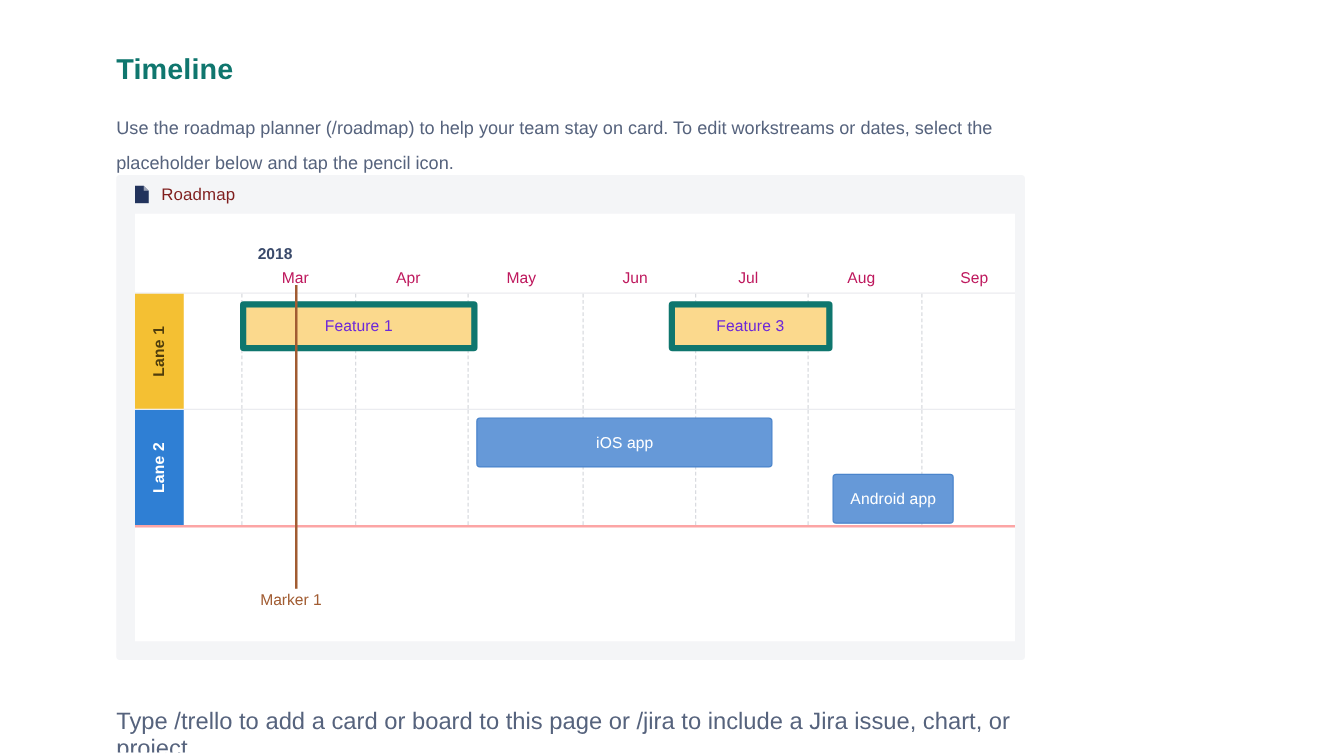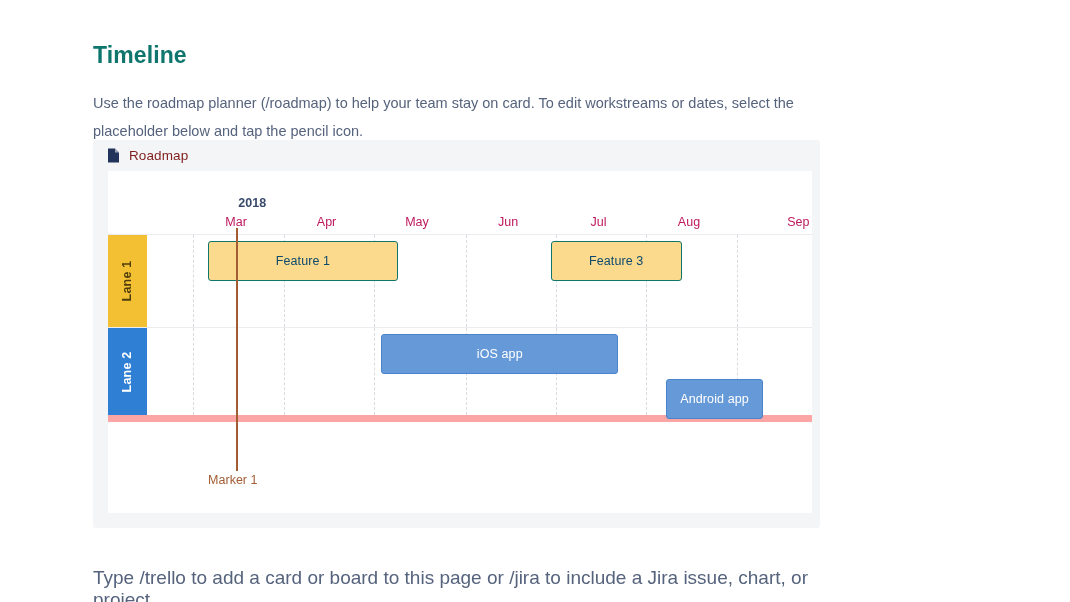--- a/index.html
+++ b/index.html
@@ -97,21 +97,21 @@
     top: 0;
     width: 704px;
     height: 63px;
   }
   .year-label {
     position: absolute;
     top: 25px;
     font-size: 12.5px;
     font-weight: 700;
     color: #3a4a6b;
-    text-align: right;
+    text-align: left;
     width: 60px;
   }
   .month-label {
     position: absolute;
     top: 44px;
     font-size: 12.5px;
     color: #be185d;
     text-align: center;
     width: 60px;
   }
@@ -122,21 +122,21 @@
     left: 0;
     top: 63px;
     width: 704px;
   }
   .lane-row {
     position: relative;
     width: 704px;
     box-sizing: border-box;
   }
   .lane-row.row1 { height: 94px; border-top: 1px solid #ebecf0; border-bottom: 1px solid #ebecf0; }
-  .lane-row.row2 { height: 94px; border-bottom: 7px solid #fca5a5; }
+  .lane-row.row2 { height: 94px; border-bottom: 2px solid #fca5a5; }
 
   .lane-tab {
     position: absolute;
     left: 0;
     top: 0;
     width: 39px;
     height: 100%;
     display: flex;
     align-items: center;
     justify-content: center;
@@ -178,23 +178,22 @@
     border-radius: 3px;
     box-sizing: border-box;
     display: flex;
     align-items: center;
     justify-content: center;
     font-size: 12.5px;
     letter-spacing: 0.1px;
   }
   .bar.amber {
     background: #fbd98d;
-    border: 1px solid #0f766e;
-    color: #0c4a6e;
-    margin-left: 16px;
+    border: 5px solid #0f766e;
+    color: #6d28d9;
   }
   .bar.blue {
     background: #6699d8;
     border: 1px solid #4a84cb;
     color: #ffffff;
   }
 
   
   .marker-line {
     position: absolute;
@@ -245,21 +244,21 @@
     <div class="roadmap">
 
       <div class="month-header">
           <div class="year-label" style="left: 98.11px;">2018</div>
           <div class="month-label" style="left: 98.11px;">Mar</div>
           <div class="month-label" style="left: 188.55px;">Apr</div>
           <div class="month-label" style="left: 278.99px;">May</div>
           <div class="month-label" style="left: 370.095px;">Jun</div>
           <div class="month-label" style="left: 460.535px;">Jul</div>
           <div class="month-label" style="left: 550.975px;">Aug</div>
-          <div class="month-label" style="left: 641.415px; text-align: right;">Sep</div>
+          <div class="month-label" style="left: 641.415px;">Sep</div>
         </div>
 
       <div class="lanes">
           <div class="lane-row row1">
             <div class="lane-tab amber">
               <span>Lane 1</span>
             </div>
             <div class="lane-body">
               <div class="gridline" style="left: 45.885px;"></div>
               <div class="gridline" style="left: 136.99px;"></div>

